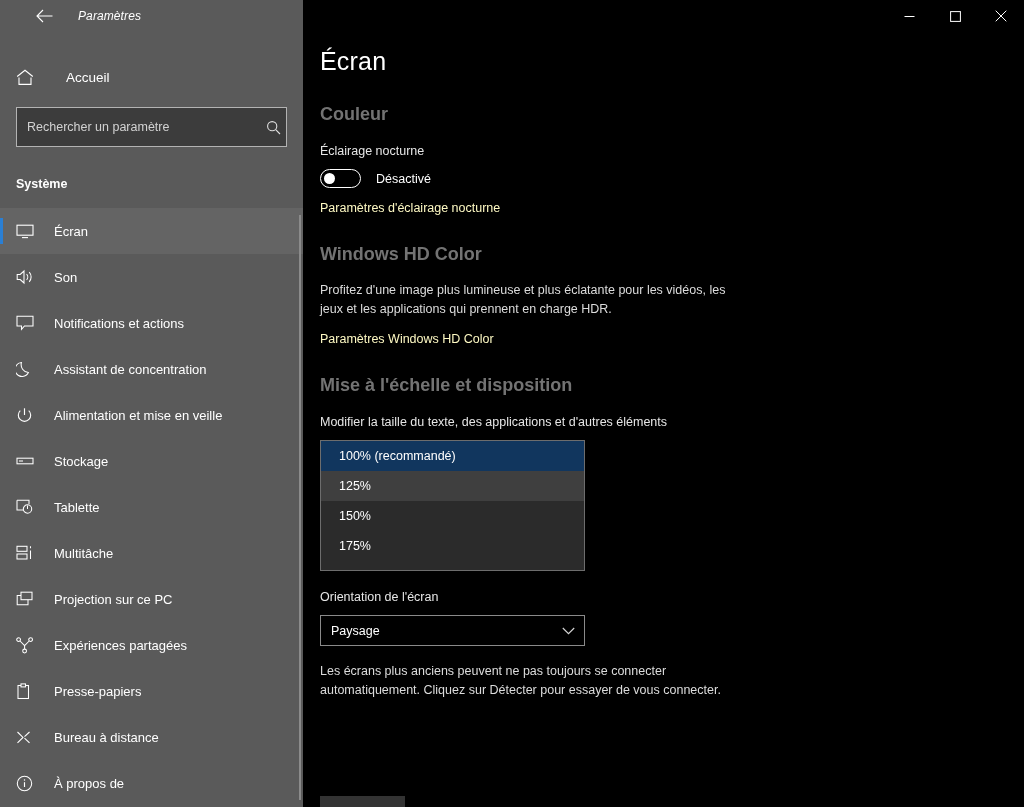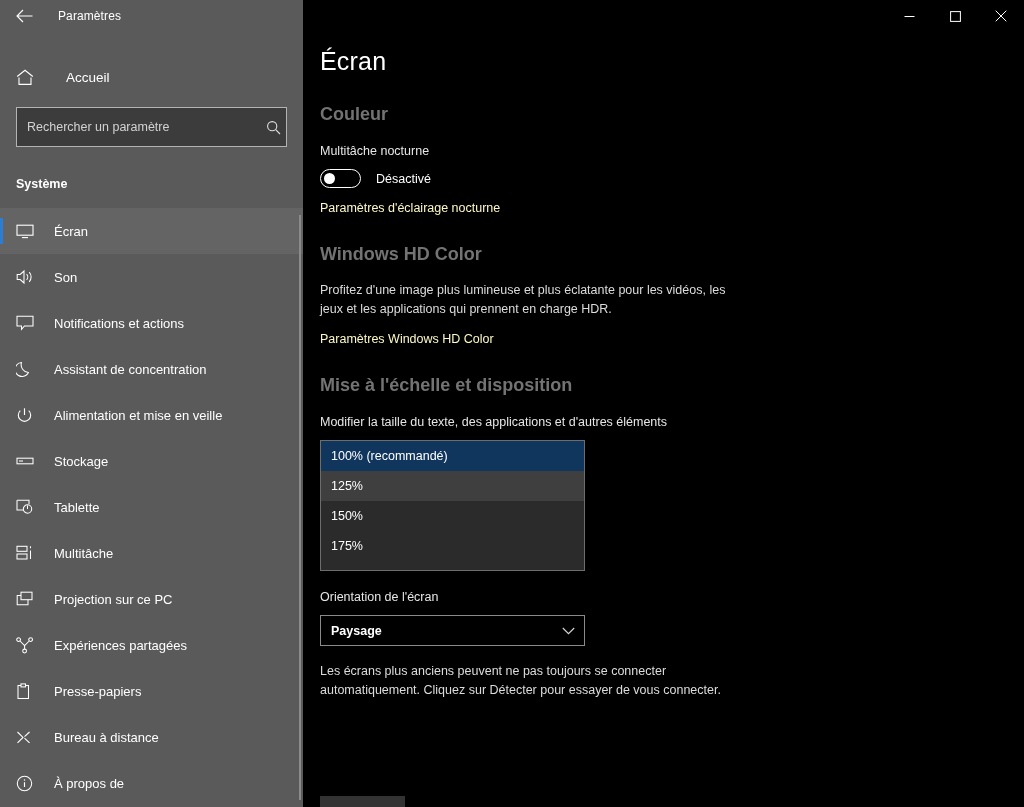--- a/index.html
+++ b/index.html
@@ -19,21 +19,22 @@
   
   .leftpane {
     position: relative;
     width: 303px; height: 807px;
     background: #5a5a5a;
     flex: 0 0 303px;
   }
   .titlebar-left {
     height: 32px;
     display: flex; align-items: center;
-    padding-left: 8px;
+    padding-left: 28px;
+    font-style: italic;
   }
   .back-btn {
     width: 32px; height: 30px;
     display: flex; align-items: center; justify-content: center;
     color: #ffffff;
   }
   .back-btn svg { display:block; }
   .app-title {
     margin-left: 18px;
     font-size: 12px;
@@ -201,37 +202,36 @@
     position: relative;
     margin-top: 11px;
     width: 265px;
     background: #2b2b2b;
     border: 1px solid #6d6d6d;
     padding-bottom: 9px;
   }
   .dd-item {
     height: 30px;
     display: flex; align-items: center;
-    padding-left: 10px;
+    padding-left: 18px;
     font-size: 12.5px;
     color: #ffffff;
     cursor: pointer;
   }
   .dd-item.selected { background: #11365e; }
   .dd-item.hover    { background: #3f3f3f; }
 
   .combo {
     margin-top: 11px;
     width: 265px; height: 31px;
     background: #000000;
     border: 1px solid #8a8a8a;
     display: flex; align-items: center;
     padding: 0 9px 0 10px;
     cursor: pointer;
-    font-weight: bold;
   }
   .combo .val { flex: 1; font-size: 12.5px; color: #ffffff; }
   .combo .chev { color: #d5d5d5; display: flex; align-items: center; }
 
   .detect-btn {
     position: absolute;
     left: 17px; bottom: 0;
     width: 85px; height: 11px;
     background: #333333;
     cursor: pointer;
@@ -437,21 +437,21 @@
         </svg>
       </div>
     </div>
 
     <div class="content">
 
       <div class="page-title">Écran</div>
 
       
       <div class="section-head">Couleur</div>
-      <div class="sub-label">Multitâche nocturne</div>
+      <div class="sub-label">Éclairage nocturne</div>
 
       <div class="toggle-row">
         <div class="switch">
           <div class="knob"></div>
         </div>
         <div class="toggle-state">Désactivé</div>
       </div>
 
       <a class="link">Paramètres d'éclairage nocturne</a>
 

